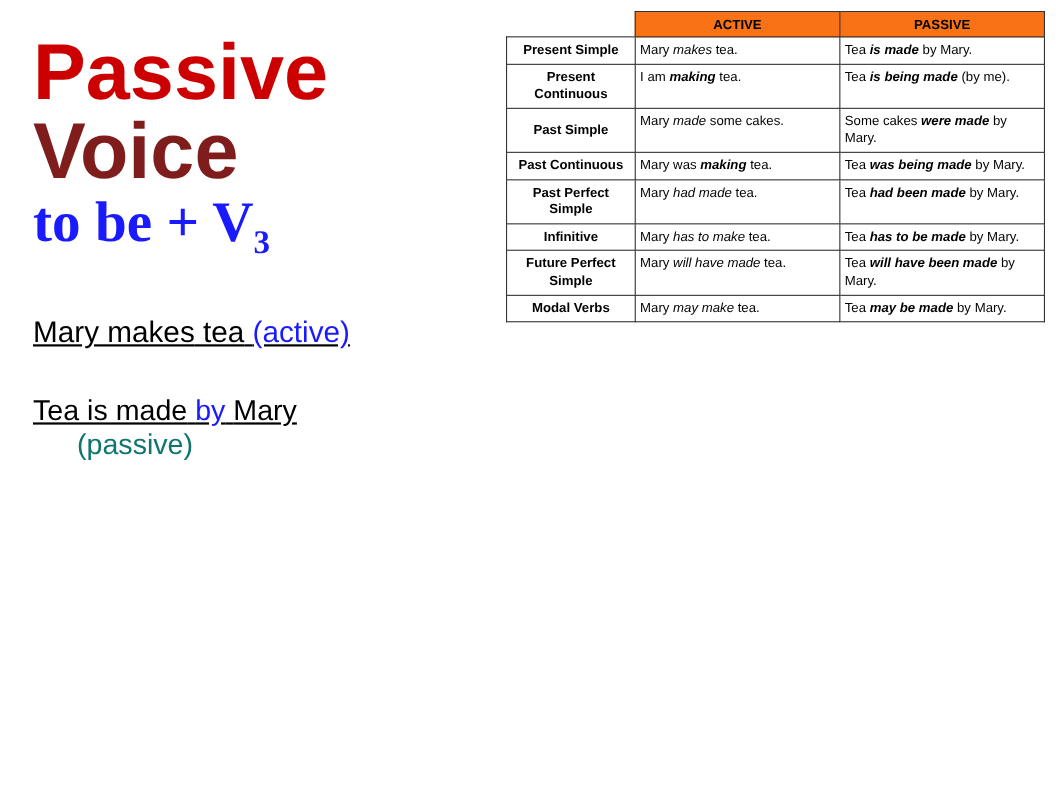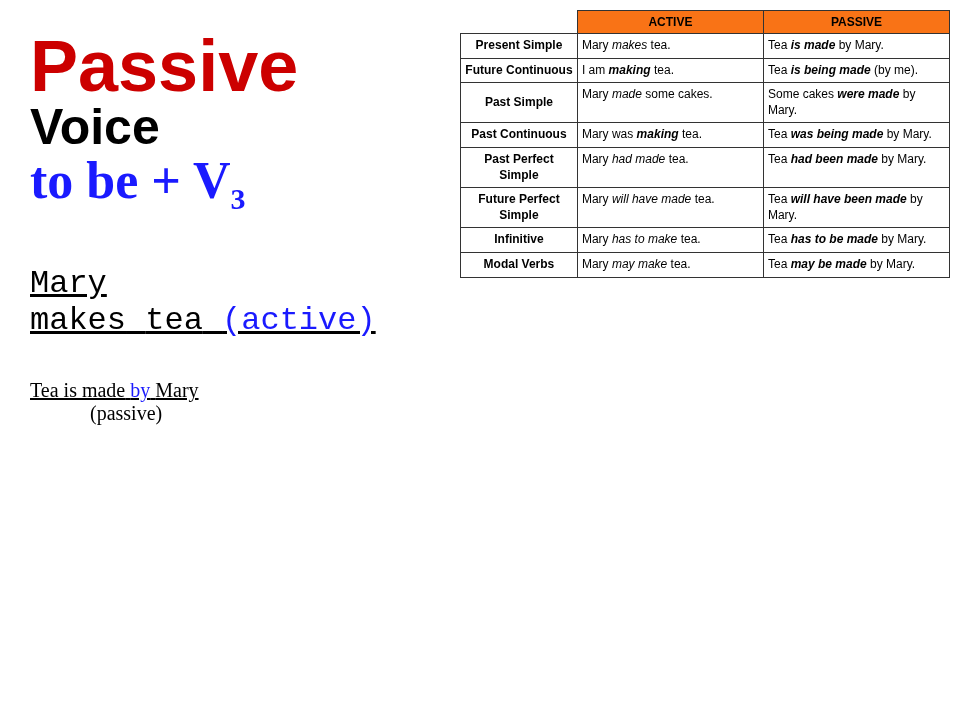--- a/index.html
+++ b/index.html
@@ -24,73 +24,73 @@
 
     .title-passive {
       font-size: 72px;
       font-weight: 900;
       color: #cc0000;
       line-height: 1;
       font-family: Arial Black, Arial, sans-serif;
     }
 
     .title-voice {
-      font-size: 50px;
+      font-size: 72px;
       font-weight: 900;
-      color: #000000;
+      color: #7f1d1d;
       line-height: 1;
       font-family: Arial Black, Arial, sans-serif;
     }
 
     .subtitle {
       font-size: 52px;
       font-weight: 900;
       color: #1a1aff;
       font-family: Liberation Serif, serif;
       margin-top: 0px;
       line-height: 1.1;
     }
 
     .subtitle .sub3 {
       font-size: 30px;
       vertical-align: sub;
     }
 
     .example-active {
-      font-size: 32px;
+      font-size: 27px;
       margin-top: 50px;
       text-decoration: underline;
-      font-family: Liberation Mono, monospace;
+      font-family: Liberation Sans, sans-serif;
       color: #000;
     }
 
     .example-active .highlight {
       color: #1a1aff;
       text-decoration: none;
     }
 
     .example-passive {
-      font-size: 20px;
+      font-size: 26px;
       margin-top: 40px;
-      font-family: Liberation Serif, serif;
+      font-family: Liberation Sans, sans-serif;
       color: #000;
     }
 
     .example-passive .underline {
       text-decoration: underline;
     }
 
     .example-passive .by {
       color: #1a1aff;
     }
 
     .example-passive .passive-label {
-      color: #000000;
+      color: #0f766e;
       display: block;
-      margin-left: 60px;
+      margin-left: 40px;
     }
 
     
     .right-panel {
       width: 500px;
       padding: 10px 10px 10px 0px;
       display: flex;
       align-items: flex-start;
       justify-content: center;
     }
@@ -171,49 +171,49 @@
       </tr>
     </thead>
     <tbody id="table-body">
 
     <tr>
           <td class="tense-col"><strong>Present Simple</strong></td>
           <td class="active-col">Mary <i>makes</i> tea.</td>
           <td class="passive-col">Tea <b><i>is made</i></b> by Mary.</td>
         </tr>
         <tr>
-          <td class="tense-col"><strong>Future Continuous</strong></td>
+          <td class="tense-col"><strong>Present Continuous</strong></td>
           <td class="active-col">I am <b><i>making</i></b> tea.</td>
           <td class="passive-col">Tea <b><i>is being made</i></b> (by me).</td>
         </tr>
         <tr>
           <td class="tense-col"><strong>Past Simple</strong></td>
           <td class="active-col">Mary <i>made</i> some cakes.</td>
           <td class="passive-col">Some cakes <b><i>were made</i></b> by Mary.</td>
         </tr>
         <tr>
           <td class="tense-col"><strong>Past Continuous</strong></td>
           <td class="active-col">Mary was <b><i>making</i></b> tea.</td>
           <td class="passive-col">Tea <b><i>was being made</i></b> by Mary.</td>
         </tr>
         <tr>
           <td class="tense-col"><strong>Past Perfect Simple</strong></td>
           <td class="active-col">Mary <i>had made</i> tea.</td>
           <td class="passive-col">Tea <b><i>had been made</i></b> by Mary.</td>
         </tr>
         <tr>
+          <td class="tense-col"><strong>Infinitive</strong></td>
+          <td class="active-col">Mary <i>has to make</i> tea.</td>
+          <td class="passive-col">Tea <b><i>has to be made</i></b> by Mary.</td>
+        </tr>
+        <tr>
           <td class="tense-col"><strong>Future Perfect Simple</strong></td>
           <td class="active-col">Mary <i>will have made</i> tea.</td>
           <td class="passive-col">Tea <b><i>will have been made</i></b> by Mary.</td>
         </tr>
         <tr>
-          <td class="tense-col"><strong>Infinitive</strong></td>
-          <td class="active-col">Mary <i>has to make</i> tea.</td>
-          <td class="passive-col">Tea <b><i>has to be made</i></b> by Mary.</td>
-        </tr>
-        <tr>
           <td class="tense-col"><strong>Modal Verbs</strong></td>
           <td class="active-col">Mary <i>may make</i> tea.</td>
           <td class="passive-col">Tea <b><i>may be made</i></b> by Mary.</td>
         </tr>
       </tbody>
   </table>
 </div>
 
 </body></html>

